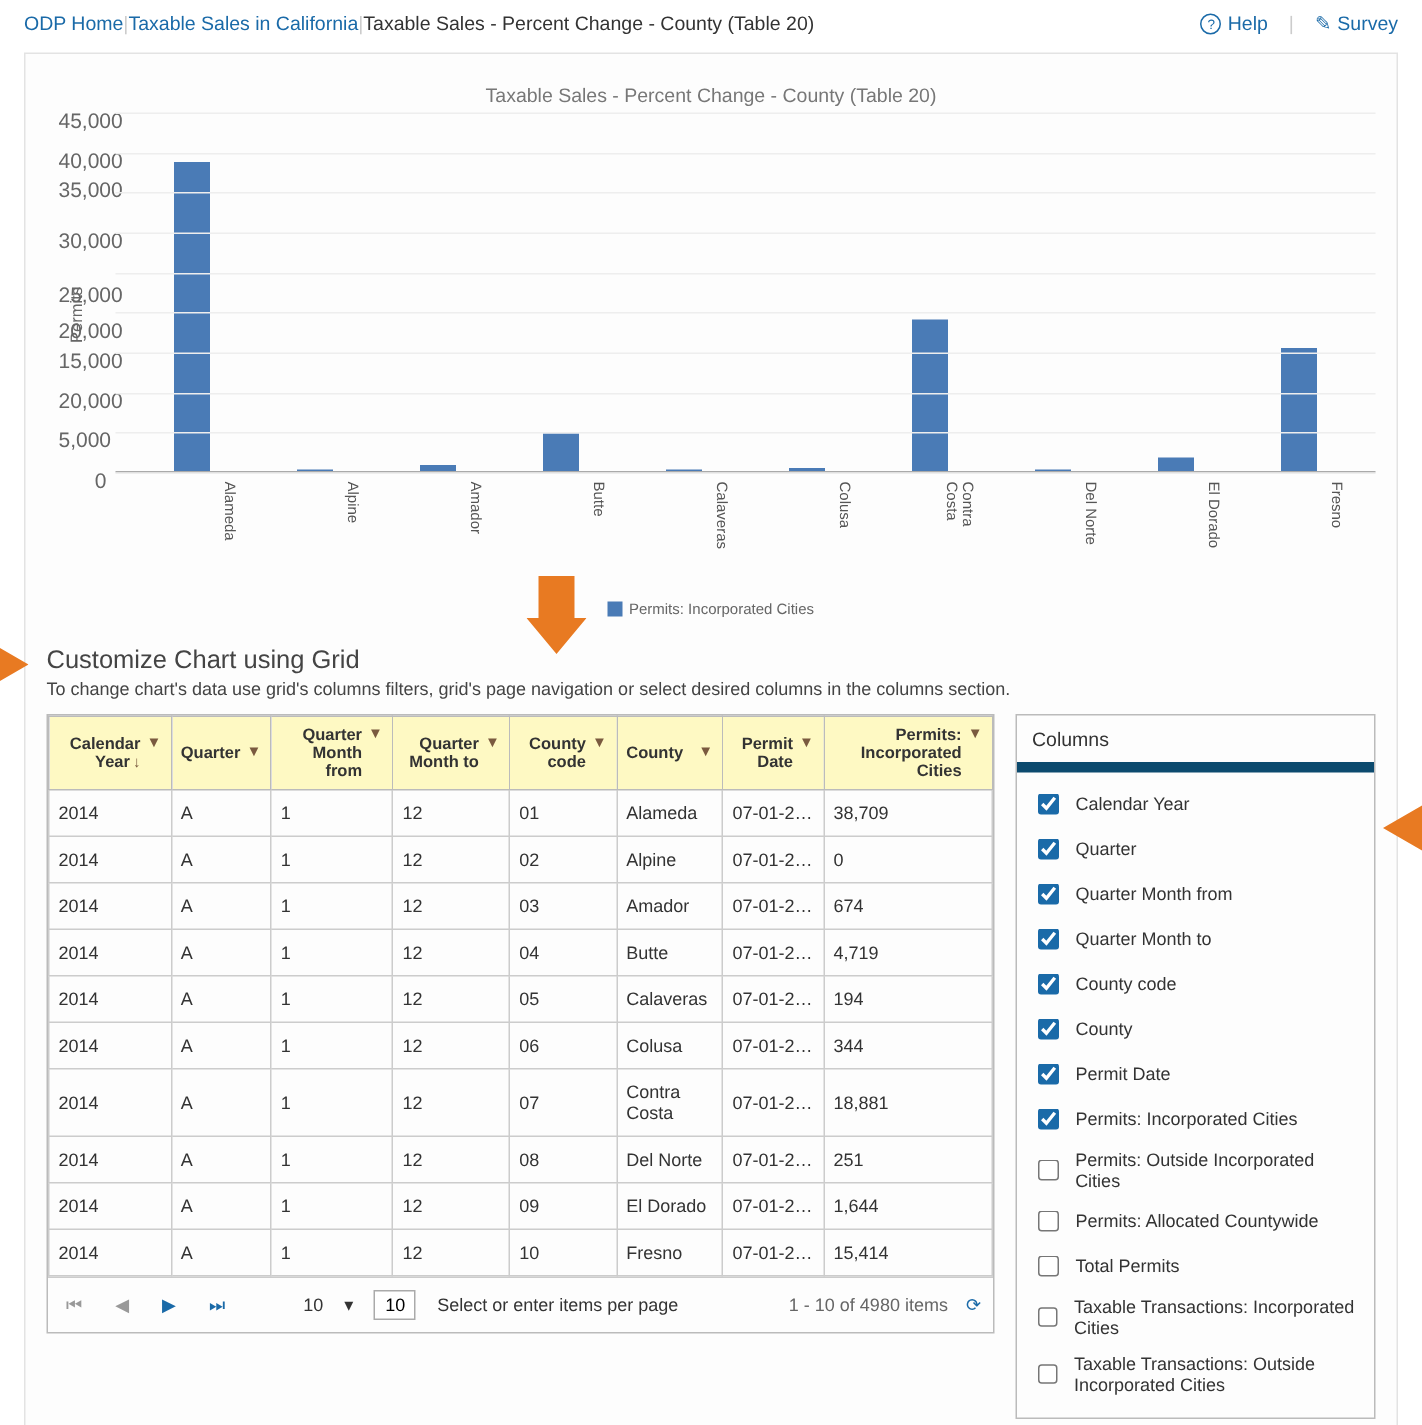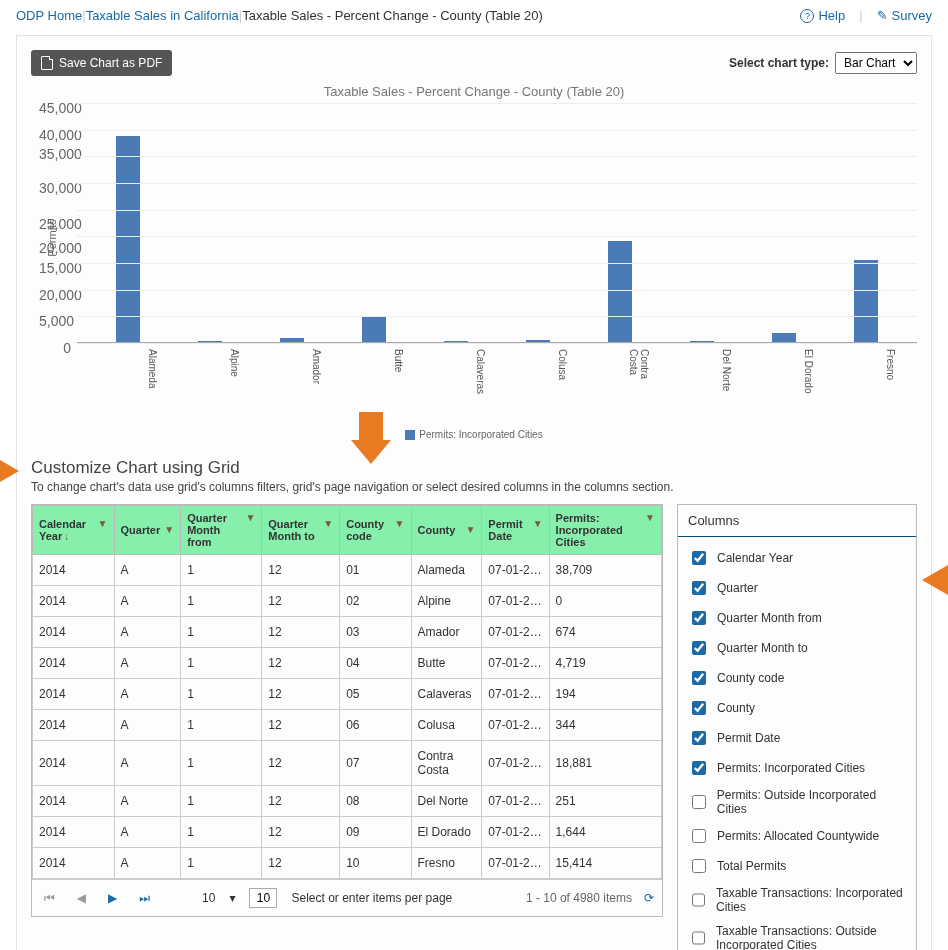--- a/index.html
+++ b/index.html
@@ -74,37 +74,37 @@
   .arrow-left { left:-70px; top:-2px; }
   .arrow-mid { left:320px; top:-46px; width:40px; height:52px; }
   .arrow-right { right:-75px; top:58px; width:70px; height:34px; transform:scaleX(-1); }
 
   h4.customize { font-size:17px; font-weight:400; color:#444; margin:0 0 2px; }
   .customize-sub { font-size:12px; color:#444; margin-bottom:10px; }
   .grid-row { display:flex; gap:14px; align-items:flex-start; }
   .grid-wrap { flex:1; border:1px solid #bbb; }
   table.grid { border-collapse:collapse; width:100%; font-size:12px; }
   table.grid th {
-    background:#86efac; font-weight:600; text-align:left; padding:6px 6px;
+    background:#fef9c3; font-weight:600; text-align:right; padding:6px 6px;
     border:1px solid #bbb; position:relative; font-size:11px; color:#333;
   }
   table.grid th .hwrap { display:flex; justify-content:space-between; align-items:flex-start; gap:4px; }
   table.grid th .fil { color:#7a5a3f; font-size:10px; cursor:pointer; }
   table.grid th .sorticon { font-size:10px; color:#7a5a3f; margin-left:2px; }
   table.grid td { border:1px solid #ccc; padding:8px 6px; font-size:12px; }
   .pager { display:flex; align-items:center; justify-content:space-between; padding:8px 8px; border-top:1px solid #ccc; font-size:12px; }
   .pager .nav { display:flex; align-items:center; gap:14px; }
   .pager .nav button { background:none; border:none; color:#999; font-size:12px; cursor:pointer; padding:2px 4px; }
   .pager .nav button.active { color:#1a6aa8; }
   .pager input.pg { width:28px; text-align:center; font-size:12px; border:1px solid #aaa; padding:2px; }
   .pager .right { display:flex; align-items:center; gap:12px; color:#666; }
   .pager .refresh { color:#1a6aa8; cursor:pointer; }
 
   .columns-panel { width:240px; border:1px solid #bbb; }
-  .columns-panel .hdr { padding:8px 10px; border-bottom:1px solid #0c4a6e; font-size:13px; position:relative; }
+  .columns-panel .hdr { padding:8px 10px; border-bottom:7px solid #0c4a6e; font-size:13px; position:relative; }
   .columns-list { padding:6px 10px 10px; }
   .columns-list label { display:flex; align-items:center; gap:8px; font-size:12px; padding:5px 0; cursor:pointer; }
   .columns-list input[type=checkbox] { width:14px; height:14px; accent-color:#1a6aa8; }
 </style>
 </head>
 <body>
 
 <div class="topbar">
   <div class="breadcrumb">
     <a>ODP Home</a>
@@ -121,34 +121,20 @@
     <span style="color:#ccc;">|</span>
     <span class="link">
       <span style="color:#1a6aa8;">✎</span>
       <span>Survey</span>
     </span>
   </div>
 </div>
 
 <div class="panel">
 
-  <div class="toolbar">
-    <button class="btn-dark">
-      <span style="display:inline-block;width:12px;height:14px;border:1px solid #fff;border-radius:1px;position:relative;">
-        <span style="position:absolute;right:-1px;top:-1px;width:4px;height:4px;background:#555;border-left:1px solid #fff;border-bottom:1px solid #fff;"></span>
-      </span>
-      <span>Save Chart as PDF</span>
-    </button>
-    <div class="charttype">
-      <b>Select chart type:</b>
-      <select>
-        <option>Bar Chart</option>
-      </select>
-    </div>
-  </div>
 
   <div class="chart-title">Taxable Sales - Percent Change - County (Table 20)</div>
 
   <div class="chart-area">
     <div class="y-axis-label">Permits</div>
     <div class="y-ticks" id="y-ticks">
         <div class="y-tick" style="bottom: 0px; top: 234px;">0</div>
         <div class="y-tick" style="bottom: 26.6667px; top: 207.333px;">5,000</div>
         <div class="y-tick" style="bottom: 53.3333px; top: 180.667px;">20,000</div>
         <div class="y-tick" style="bottom: 80px; top: 154px;">15,000</div>

